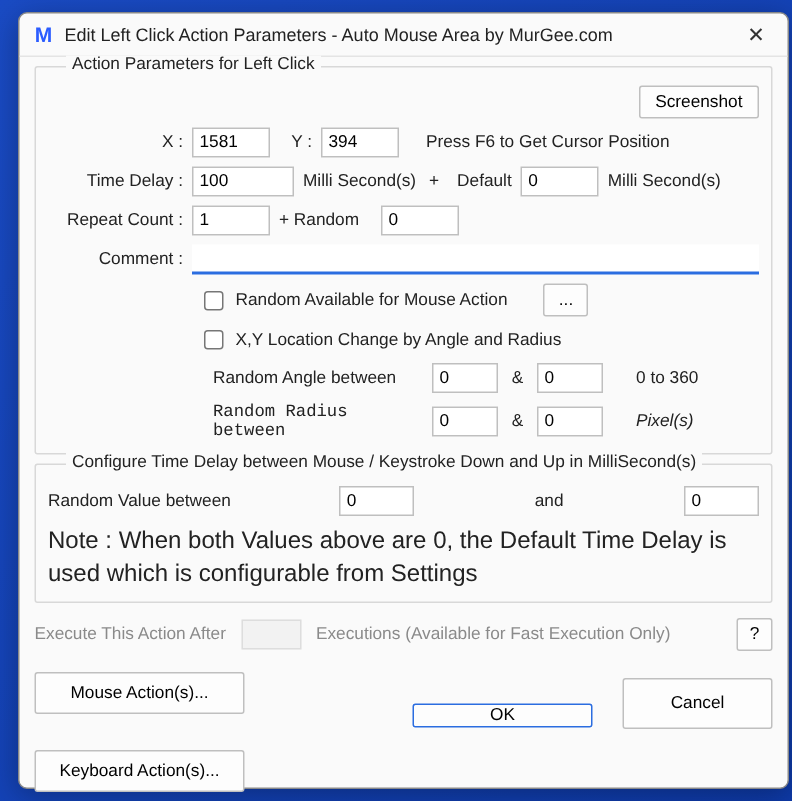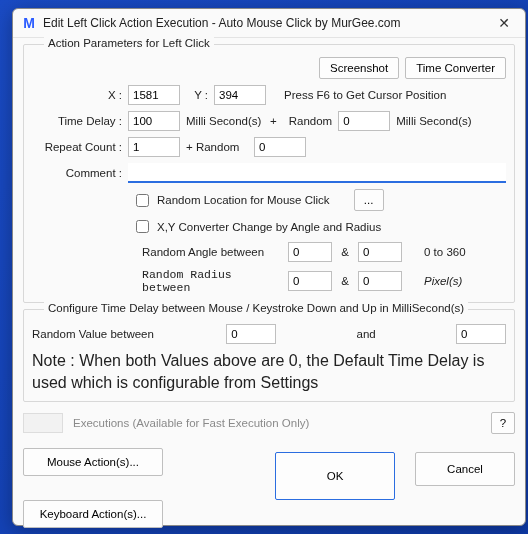--- a/index.html
+++ b/index.html
@@ -83,85 +83,84 @@
   .btn.disabled { color:#9a9a9a; cursor:default; }
   .btn.big { height:28px; min-width:100px; }
   .chk { display:flex; align-items:center; gap:5px; }
   .chk input[type=checkbox]{ width:13px; height:13px; }
   .muted { color:#8a8a8a; }
   .footer-row { display:flex; align-items:center; gap:10px; margin-top:4px; }
   .note { font-size:16px; line-height:1.35; }
   .bottom-area { display:flex; gap:16px; margin-top:8px; }
   .left-btns { display:flex; flex-direction:column; gap:24px; }
   .right-btns { margin-left:auto; display:flex; gap:20px; align-items:flex-start; padding-top:4px; }
-  .ok-btn { border:1.5px solid #2b6de0; height:48px; min-width:120px; }
+  .ok-btn { border:1.5px solid #2b6de0; height:16px; min-width:120px;margin-top:17px; }
   .cancel-btn { height:34px; min-width:100px; }
 </style>
 </head>
 <body>
 
 <div class="window">
   <div class="titlebar">
     <div class="title-icon">M</div>
-    <div class="title-text">Edit Left Click Action Execution - Auto Mouse Click by MurGee.com</div>
+    <div class="title-text">Edit Left Click Action Parameters - Auto Mouse Area by MurGee.com</div>
     <div class="close-btn">✕</div>
   </div>
 
   <div class="content">
 
     <div class="group" style="padding-top:12px;">
       <div class="group-title">Action Parameters for Left Click</div>
 
       <div class="row" style="justify-content:flex-end;">
         <button class="btn">Screenshot</button>
-        <button class="btn">Time Converter</button>
       </div>
 
       <div class="row">
         <span class="lbl" style="width:90px;">X :</span>
         <input class="txt" style="width: 52px;" value="1581">
         <span class="lbl" style="width:22px;">Y :</span>
         <input class="txt" style="width: 52px;" value="394">
         <span style="margin-left:12px;">Press F6 to Get Cursor Position</span>
       </div>
 
       <div class="row">
         <span class="lbl" style="width:90px;">Time Delay :</span>
-        <input class="txt" style="width: 52px;" value="100">
+        <input class="txt" style="width: 68px;" value="100">
         <span style="width:78px;">Milli Second(s)</span>
         <span>+</span>
-        <span style="margin-left:6px;">Random</span>
+        <span style="margin-left:6px;">Default</span>
         <input class="txt" style="width: 52px;" value="0">
         <span>Milli Second(s)</span>
       </div>
 
       <div class="row">
         <span class="lbl" style="width:90px;">Repeat Count :</span>
         <input class="txt" style="width: 52px;" value="1">
         <span style="width:62px;">+ Random</span>
         <input class="txt" style="width: 52px;" value="0">
       </div>
 
       <div class="row">
         <span class="lbl" style="width:90px;">Comment :</span>
         <input class="comment-txt" value="" style="">
       </div>
 
       <div class="row" style="margin-top:6px; padding-left:100px;">
         <label class="chk">
           <input type="checkbox" style="">
-          <span>Random Location for Mouse Click</span>
+          <span>Random Available for Mouse Action</span>
         </label>
         <button class="btn" style="width:30px;margin-left:18px;">...</button>
       </div>
 
       <div class="row" style="padding-left:100px;">
         <label class="chk">
           <input type="checkbox" style="">
-          <span>X,Y Converter Change by Angle and Radius</span>
+          <span>X,Y Location Change by Angle and Radius</span>
         </label>
       </div>
 
       <div class="row" style="padding-left:110px;">
         <span style="width:140px;">Random Angle between</span>
         <input class="txt" style="width: 44px;" value="0">
         <span style="width:14px;text-align:center;">&amp;</span>
         <input class="txt" style="width: 44px;" value="0">
         <span style="margin-left:16px;">0 to 360</span>
       </div>
@@ -180,20 +179,21 @@
       <div class="row" style="justify-content:space-between;">
         <span>Random Value between</span>
         <input class="txt" style="width: 50px;" value="0">
         <span style="margin:0 8px;">and</span>
         <input class="txt" style="width: 50px;" value="0">
       </div>
       <div class="note">Note : When both Values above are 0, the Default Time Delay is used which is configurable from Settings</div>
     </div>
 
     <div class="footer-row">
+      <span class="muted">Execute This Action After</span>
       <input class="txt" style="width: 40px; background: rgb(242, 242, 242); border-color: rgb(221, 221, 221);" disabled="" value="">
       <span class="muted">Executions (Available for Fast Execution Only)</span>
       <button class="btn" style="width:24px;margin-left:auto;">?</button>
     </div>
 
     <div class="bottom-area">
       <div class="left-btns">
         <button class="btn big" style="min-width:140px;">Mouse Action(s)...</button>
         <button class="btn big" style="min-width:140px;">Keyboard Action(s)...</button>
       </div>

